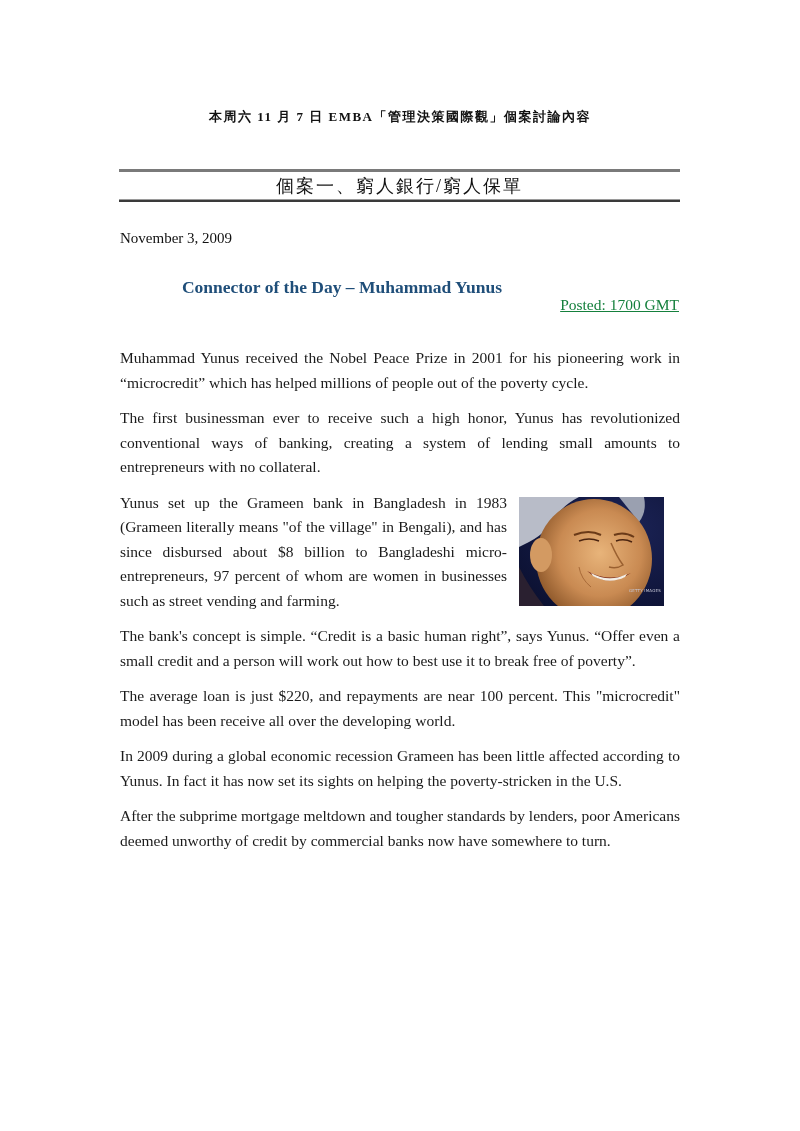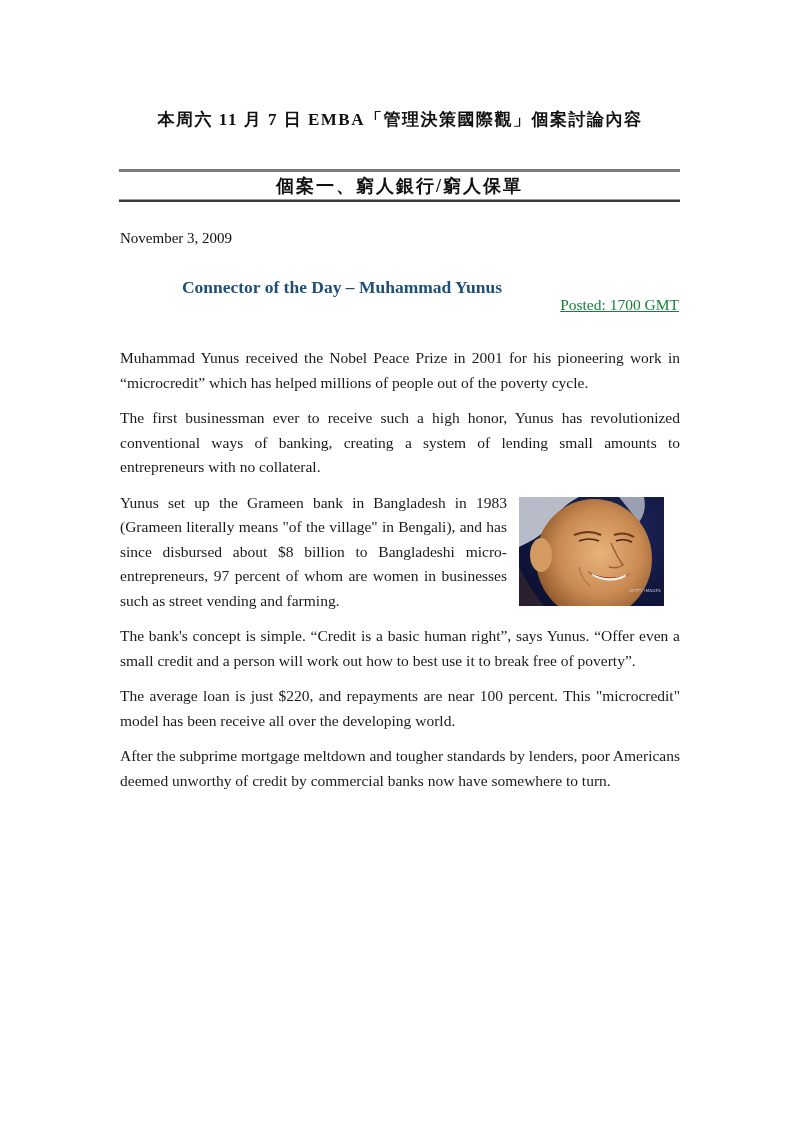--- a/index.html
+++ b/index.html
@@ -20,21 +20,21 @@
     left: 0; top: 0;
     width: 800px;
     height: 1131px;
   }
   .doc-header {
     position: absolute;
     left: 0; top: 108px;
     width: 800px;
     text-align: center;
     font-weight: bold;
-    font-size: 17px;
+    font-size: 13px;
     letter-spacing: 1.5px;
     color: #111;
   }
   .banner {
     position: absolute;
     left: 119px;
     top: 169px;
     width: 561px;
     height: 33px;
   }
@@ -52,21 +52,21 @@
     height: 3px;
     background: #3a3a3a;
     border-top: 1px solid #9a9a9a;
     box-sizing: border-box;
   }
   .banner .banner-title {
     position: absolute;
     left: 0; top: 5px;
     width: 100%;
     text-align: center;
-    font-weight: bold;
+    font-weight: normal;
     font-size: 18px;
     letter-spacing: 2px;
     line-height: 24px;
     color: #111;
   }
   .date {
     position: absolute;
     left: 120px;
     top: 230px;
     font-weight: normal;
@@ -183,16 +183,17 @@
         <path d="M72 76 Q90 86 108 77 L106 80 Q90 88 74 79 Z" fill="#f4efe6"></path>
 
         <path d="M60 70 Q62 82 72 90" stroke="#a86a38" stroke-width="1" fill="none"></path>
       </svg>
       <span class="credit">GETTY IMAGES</span>
     </div>
 
     <p>Yunus set up the Grameen bank in Bangladesh in 1983 (Grameen literally means "of the village" in Bengali), and has since disbursed about $8 billion to Bangladeshi micro-entrepreneurs, 97 percent of whom are women in businesses such as street vending and farming.</p>
     <p>The bank's concept is simple. “Credit is a basic human right”, says Yunus. “Offer even a small credit and a person will work out how to best use it to break free of poverty”.</p>
     <p>The average loan is just $220, and repayments are near 100 percent. This "microcredit" model has been receive all over the developing world.</p>
+    <p>In 2009 during a global economic recession Grameen has been little affected according to Yunus. In fact it has now set its sights on helping the poverty-stricken in the U.S.</p>
     <p>After the subprime mortgage meltdown and tougher standards by lenders, poor Americans deemed unworthy of credit by commercial banks now have somewhere to turn.</p>
   </div>
 
 </div>
 
 </body></html>

